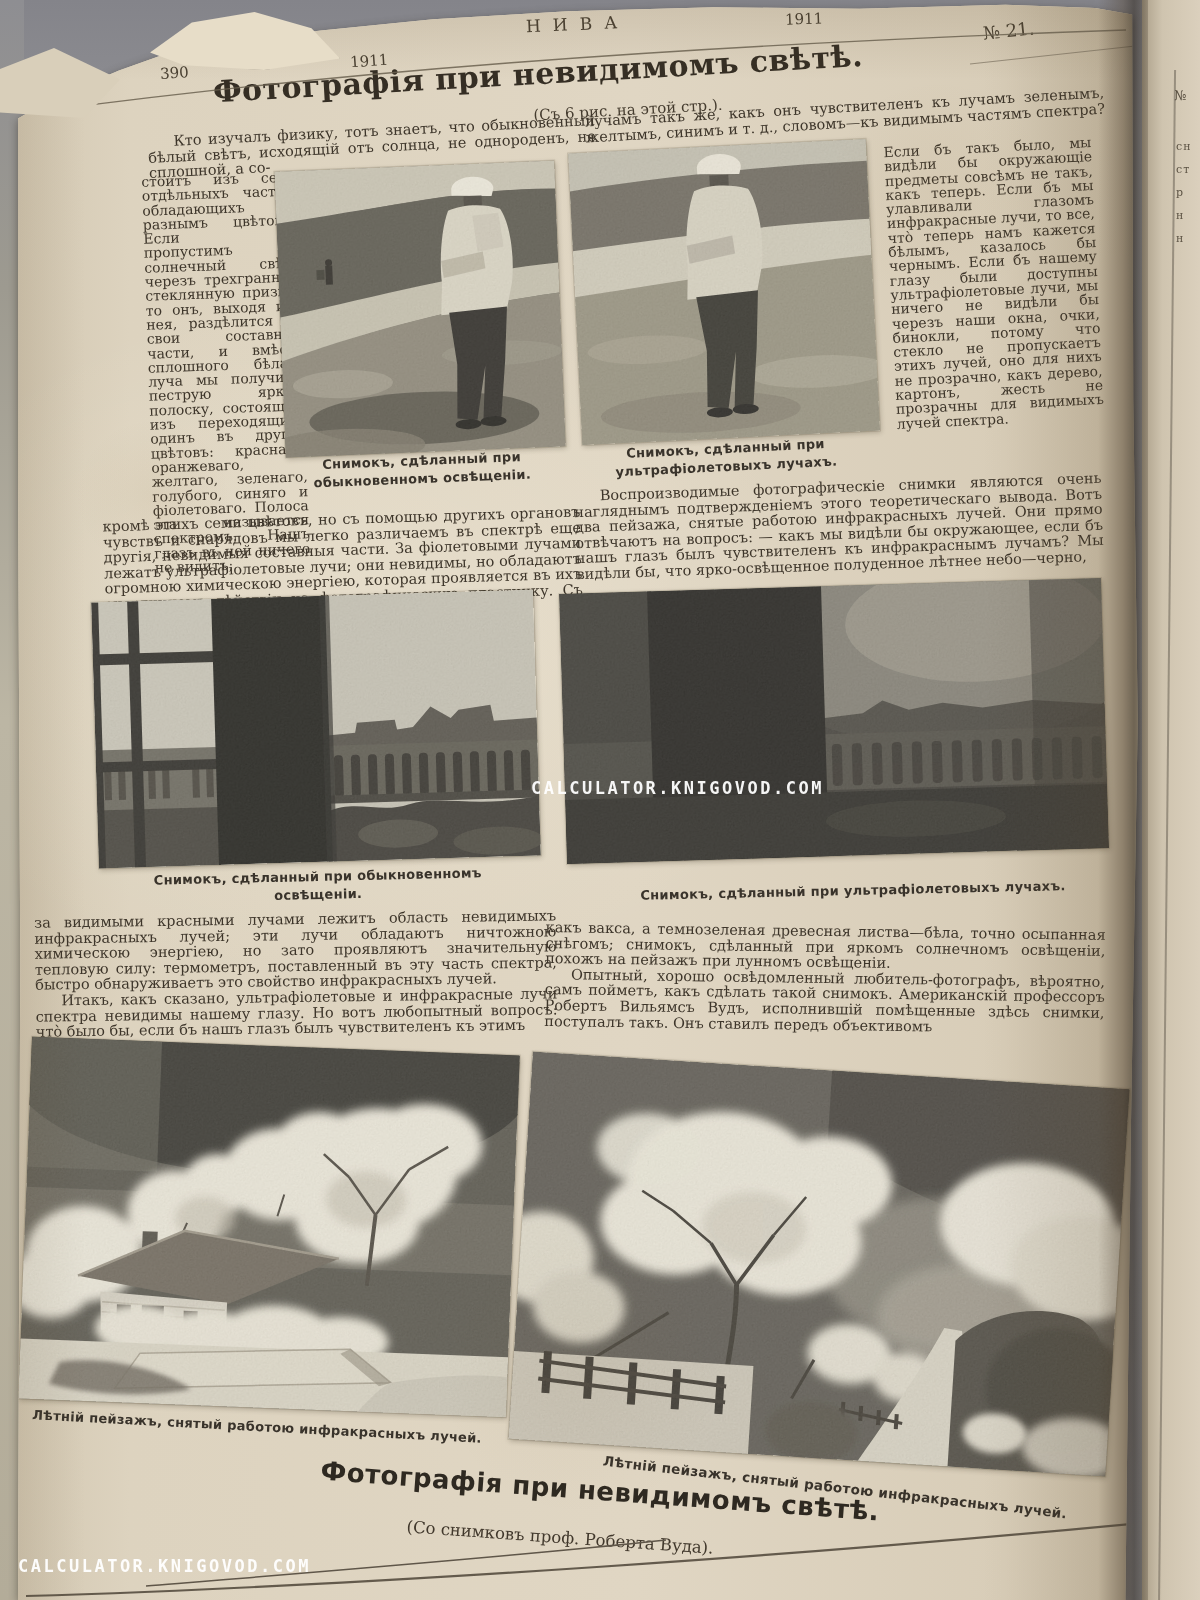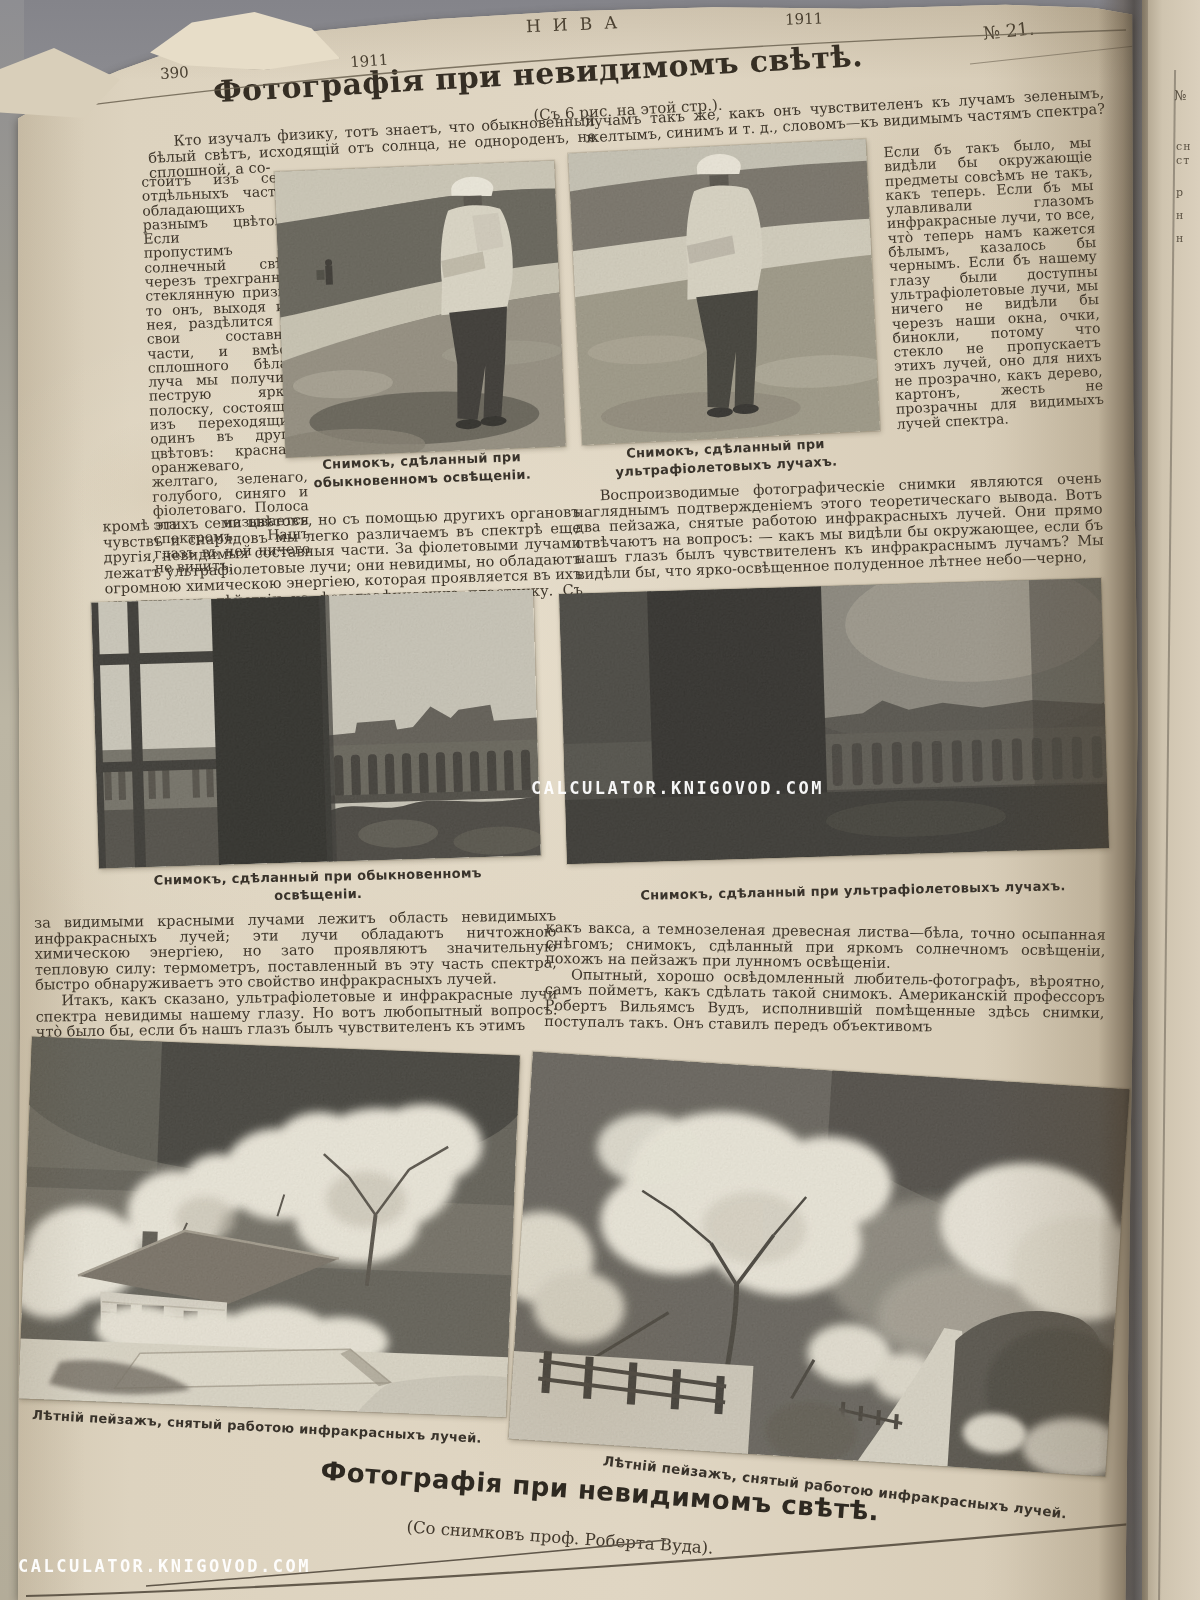--- a/index.html
+++ b/index.html
@@ -364,17 +364,17 @@
 </div>
 
 <div class="flap" id="flap1"></div>
 <div class="flap" id="flap2"></div>
 
 <div id="gutter"></div>
 <div id="next-page">
   <div id="np-rule"></div>
   <div id="np-issue">№</div>
   <div class="np-frag" style="top:140px;left:34px;">сн</div>
-  <div class="np-frag" style="top:154px;left:34px;">ст</div>
+  <div class="np-frag" style="top:163px;left:34px;">ст</div>
   <div class="np-frag" style="top:186px;left:34px;">р</div>
   <div class="np-frag" style="top:209px;left:34px;">н</div>
   <div class="np-frag" style="top:232px;left:34px;">н</div>
 </div>
 
 </body></html>

